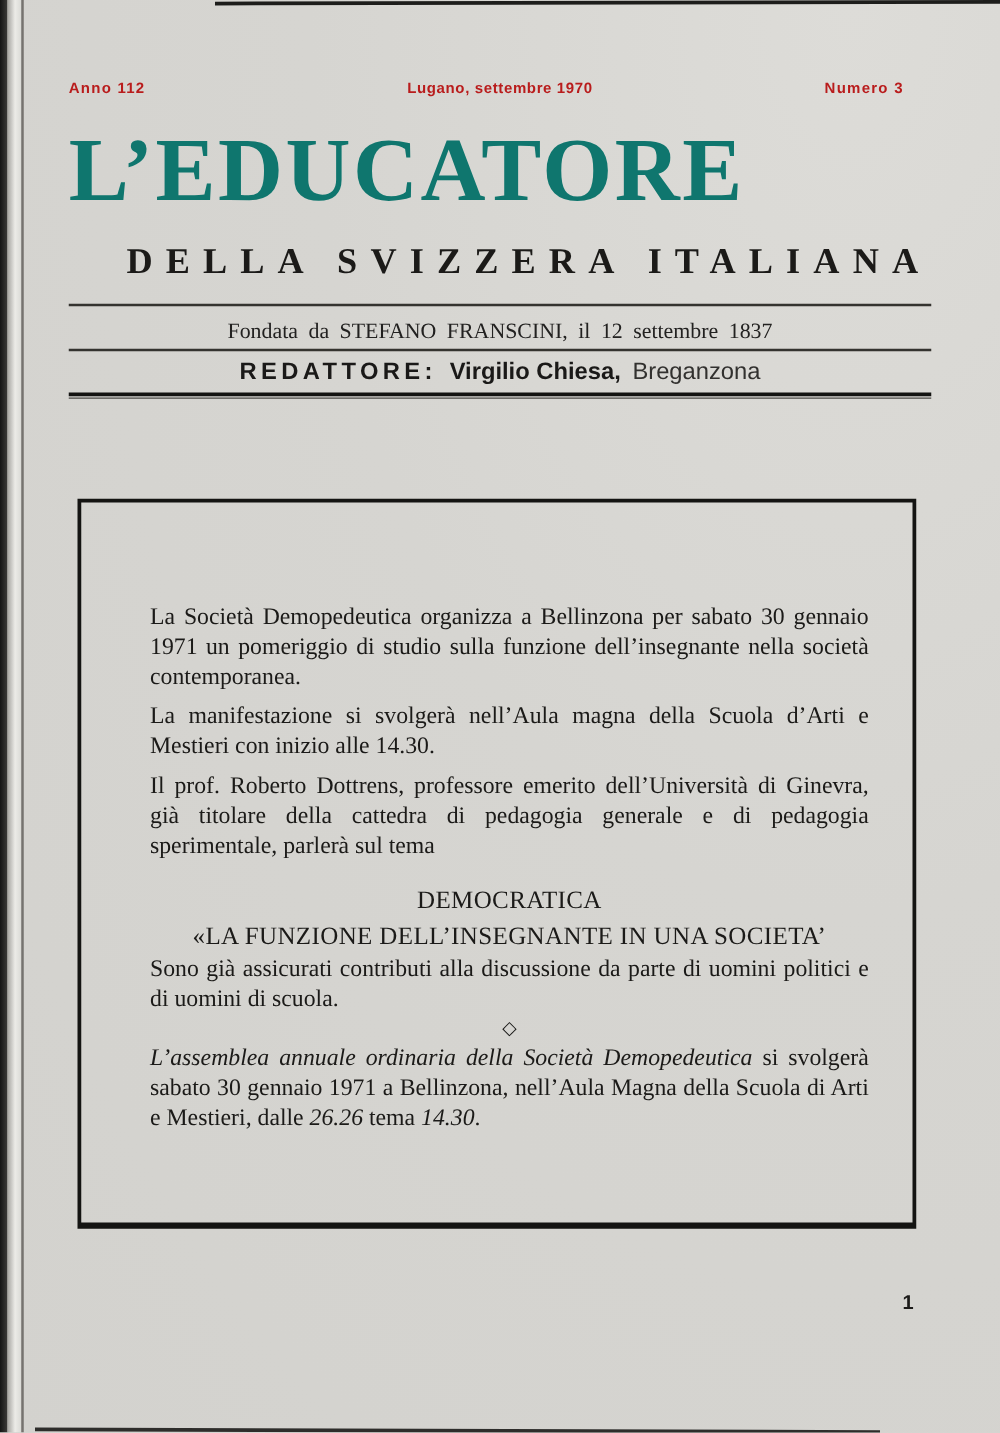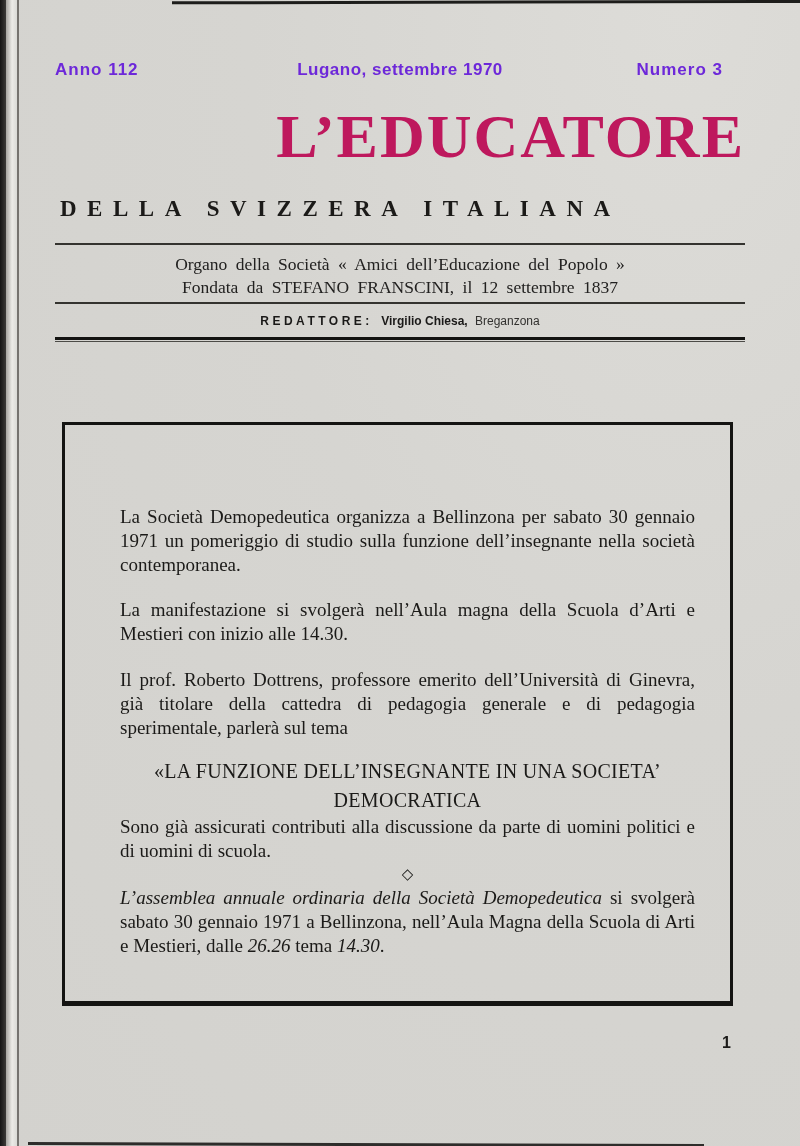--- a/index.html
+++ b/index.html
@@ -22,54 +22,54 @@
                      background:#56534f; opacity:.75; }
   .scan-top-line   { position:absolute; top:0; left:172px; right:0; height:3px;
                      background:#1d1d1b; transform:rotate(-0.12deg); transform-origin:right top; }
   .scan-bottom-line{ position:absolute; bottom:1px; left:28px; width:676px; height:3px;
                      background:#2e2d2b; transform:rotate(0.18deg); transform-origin:left bottom; }
 
   .content { position:absolute; left:55px; top:0; width:690px; padding-top:60px; }
 
   
   .issue-row { display:grid; grid-template-columns:1fr auto 1fr;
-               font-family:"Liberation Sans", sans-serif; font-size:17px; font-weight:bold;
-               color:#6d28d9; line-height:20px; }
+               font-family:"Liberation Sans", sans-serif; font-size:12px; font-weight:bold;
+               color:#b91c1c; line-height:20px; }
   .issue-anno   { justify-self:start; letter-spacing:1px; }
   .issue-date   { justify-self:center; letter-spacing:.5px; }
   .issue-numero { justify-self:end; margin-right:22px; letter-spacing:1px; }
 
-  .title { margin-top:8px; text-align:right; font-weight:bold; font-size:62px;
-           line-height:96px; letter-spacing:2px; color:#be185d; white-space:nowrap; }
-  .subtitle { margin-top:10px; text-align:left; font-weight:bold; font-size:23px;
+  .title { margin-top:8px; text-align:left; font-weight:bold; font-size:72px;
+           line-height:96px; letter-spacing:2px; color:#0f766e; white-space:nowrap; }
+  .subtitle { margin-top:10px; text-align:right; font-weight:bold; font-size:29px;
               line-height:30px; letter-spacing:10.5px; color:#1b1a18; white-space:nowrap;
               margin-left:5px; }
 
   .rule-thin { height:2px; background:#34332f; }
   .rule-1 { margin-top:19px; }
   .rule-2 { margin-top:3px; }
 
   .organo-block { margin-top:8px; text-align:center; font-size:17.5px; line-height:23px;
                   color:#222120; word-spacing:4px; }
   .redattore { margin-top:7px; text-align:center; font-family:"Liberation Sans", sans-serif;
-               font-size:12px; line-height:20px; color:#1a1918; }
+               font-size:19px; line-height:20px; color:#1a1918; }
   .red-label { font-weight:bold; letter-spacing:3.5px; }
   .red-name  { font-weight:bold; margin-left:5px; }
   .red-place { font-weight:normal; margin-left:4px; color:#32312f; }
 
   .rule-thick { margin-top:6px; height:1px;
                 border-top:3px solid #131311; border-bottom:1px solid #4c4b47; }
 
   
   .box { margin-top:80px; margin-left:7px; width:671px; box-sizing:border-box;
          border:3px solid #141412; border-bottom-width:5px;
          min-height:584px;
          padding:80px 35px 28px 55px; }
   .box p { margin:0; font-size:19px; line-height:23.8px; text-align:justify; color:#1b1a18; }
-  .box p + p { margin-top:22px; }
+  .box p + p { margin-top:8px; }
   .box-heading { margin-top:18px; text-align:center; font-size:20px; line-height:29px;
                  color:#1b1a18; letter-spacing:.3px; }
   .para-after-heading { margin-top:20px !important; }
   .diamond-row { text-align:center; font-size:15px; line-height:17px; margin:3px 0 2px;
                  color:#141412; }
   .closing { margin-top:3px !important; }
   .closing em { }
 
   .page-number { position:absolute; top:1034px; right:69px;
                  font-family:"Liberation Sans", sans-serif; font-weight:bold;
@@ -91,42 +91,41 @@
     <span class="issue-date">Lugano, settembre 1970</span>
     <span class="issue-numero">Numero 3</span>
   </div>
 
   <div class="title">L’EDUCATORE</div>
   <div class="subtitle">DELLA SVIZZERA ITALIANA</div>
 
   <div class="rule-thin rule-1"></div>
 
   <div class="organo-block">
-    <div>Organo della Società « Amici dell’Educazione del Popolo »</div>
     <div>Fondata da STEFANO FRANSCINI, il 12 settembre 1837</div>
   </div>
 
   <div class="rule-thin rule-2"></div>
 
   <div class="redattore">
     <span class="red-label">REDATTORE:</span>
     <span class="red-name">Virgilio Chiesa,</span>
     <span class="red-place">Breganzona</span>
   </div>
 
   <div class="rule-thick"></div>
 
   <div class="box">
     <p>La Società Demopedeutica organizza a Bellinzona per sabato 30 gennaio 1971 un pomeriggio di studio sulla funzione dell’insegnante nella società contemporanea.</p>
     <p>La manifestazione si svolgerà nell’Aula magna della Scuola d’Arti e Mestieri con inizio alle 14.30.</p>
     <p>Il prof. Roberto Dottrens, professore emerito dell’Università di Ginevra, già titolare della cattedra di pedagogia generale e di pedagogia sperimentale, parlerà sul tema</p>
 
     <div class="box-heading">
+      <div>DEMOCRATICA</div>
       <div>«LA FUNZIONE DELL’INSEGNANTE IN UNA SOCIETA’</div>
-      <div>DEMOCRATICA</div>
     </div>
 
     <p>Sono già assicurati contributi alla discussione da parte di uomini politici e di uomini di scuola.</p>
 
     <div class="diamond-row">◇</div>
 
     <p class="closing"><em>L’assemblea annuale ordinaria della Società Demopedeutica</em><span> si svolgerà sabato 30 gennaio 1971 a Bellinzona, nell’Aula Magna della Scuola di Arti e Mestieri, dalle </span><em>26.26</em><span> tema </span><em>14.30</em><span>.</span></p>
   </div>
 
 </div>

